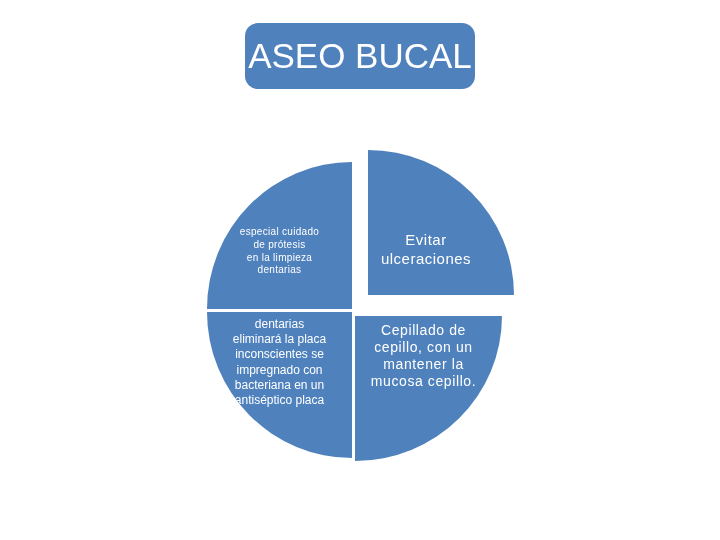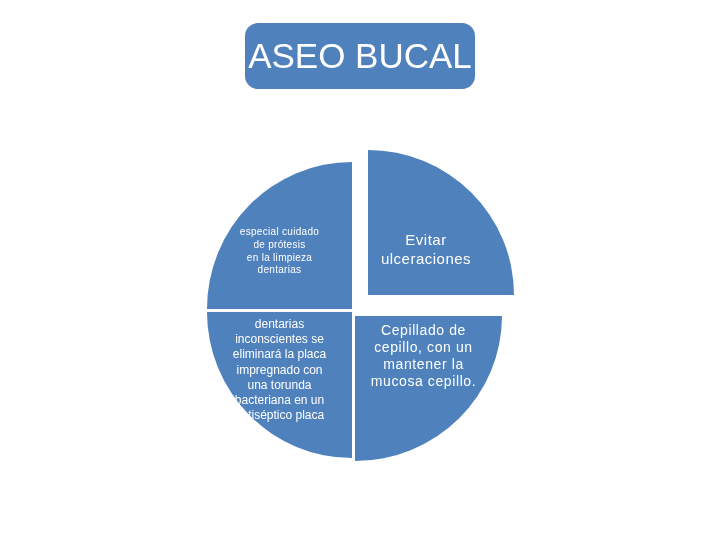--- a/index.html
+++ b/index.html
@@ -99,24 +99,23 @@
 <div class="quadrant q-tr">
   <div class="q-text">
     <span class="line">Evitar</span>
     <span class="line">ulceraciones</span>
   </div>
 </div>
 
 <div class="quadrant q-bl">
   <div class="q-text">
     <span class="line">dentarias</span>
+    <span class="line">eliminará la placa</span>
     <span class="line">inconscientes se</span>
-    <span class="line">eliminará la placa</span>
     <span class="line">impregnado con</span>
-    <span class="line">una torunda</span>
     <span class="line">bacteriana en un</span>
     <span class="line">antiséptico placa</span>
   </div>
 </div>
 
 <div class="quadrant q-br">
   <div class="q-text">
     <span class="line">Cepillado de</span>
     <span class="line">cepillo, con un</span>
     <span class="line">mantener la</span>

